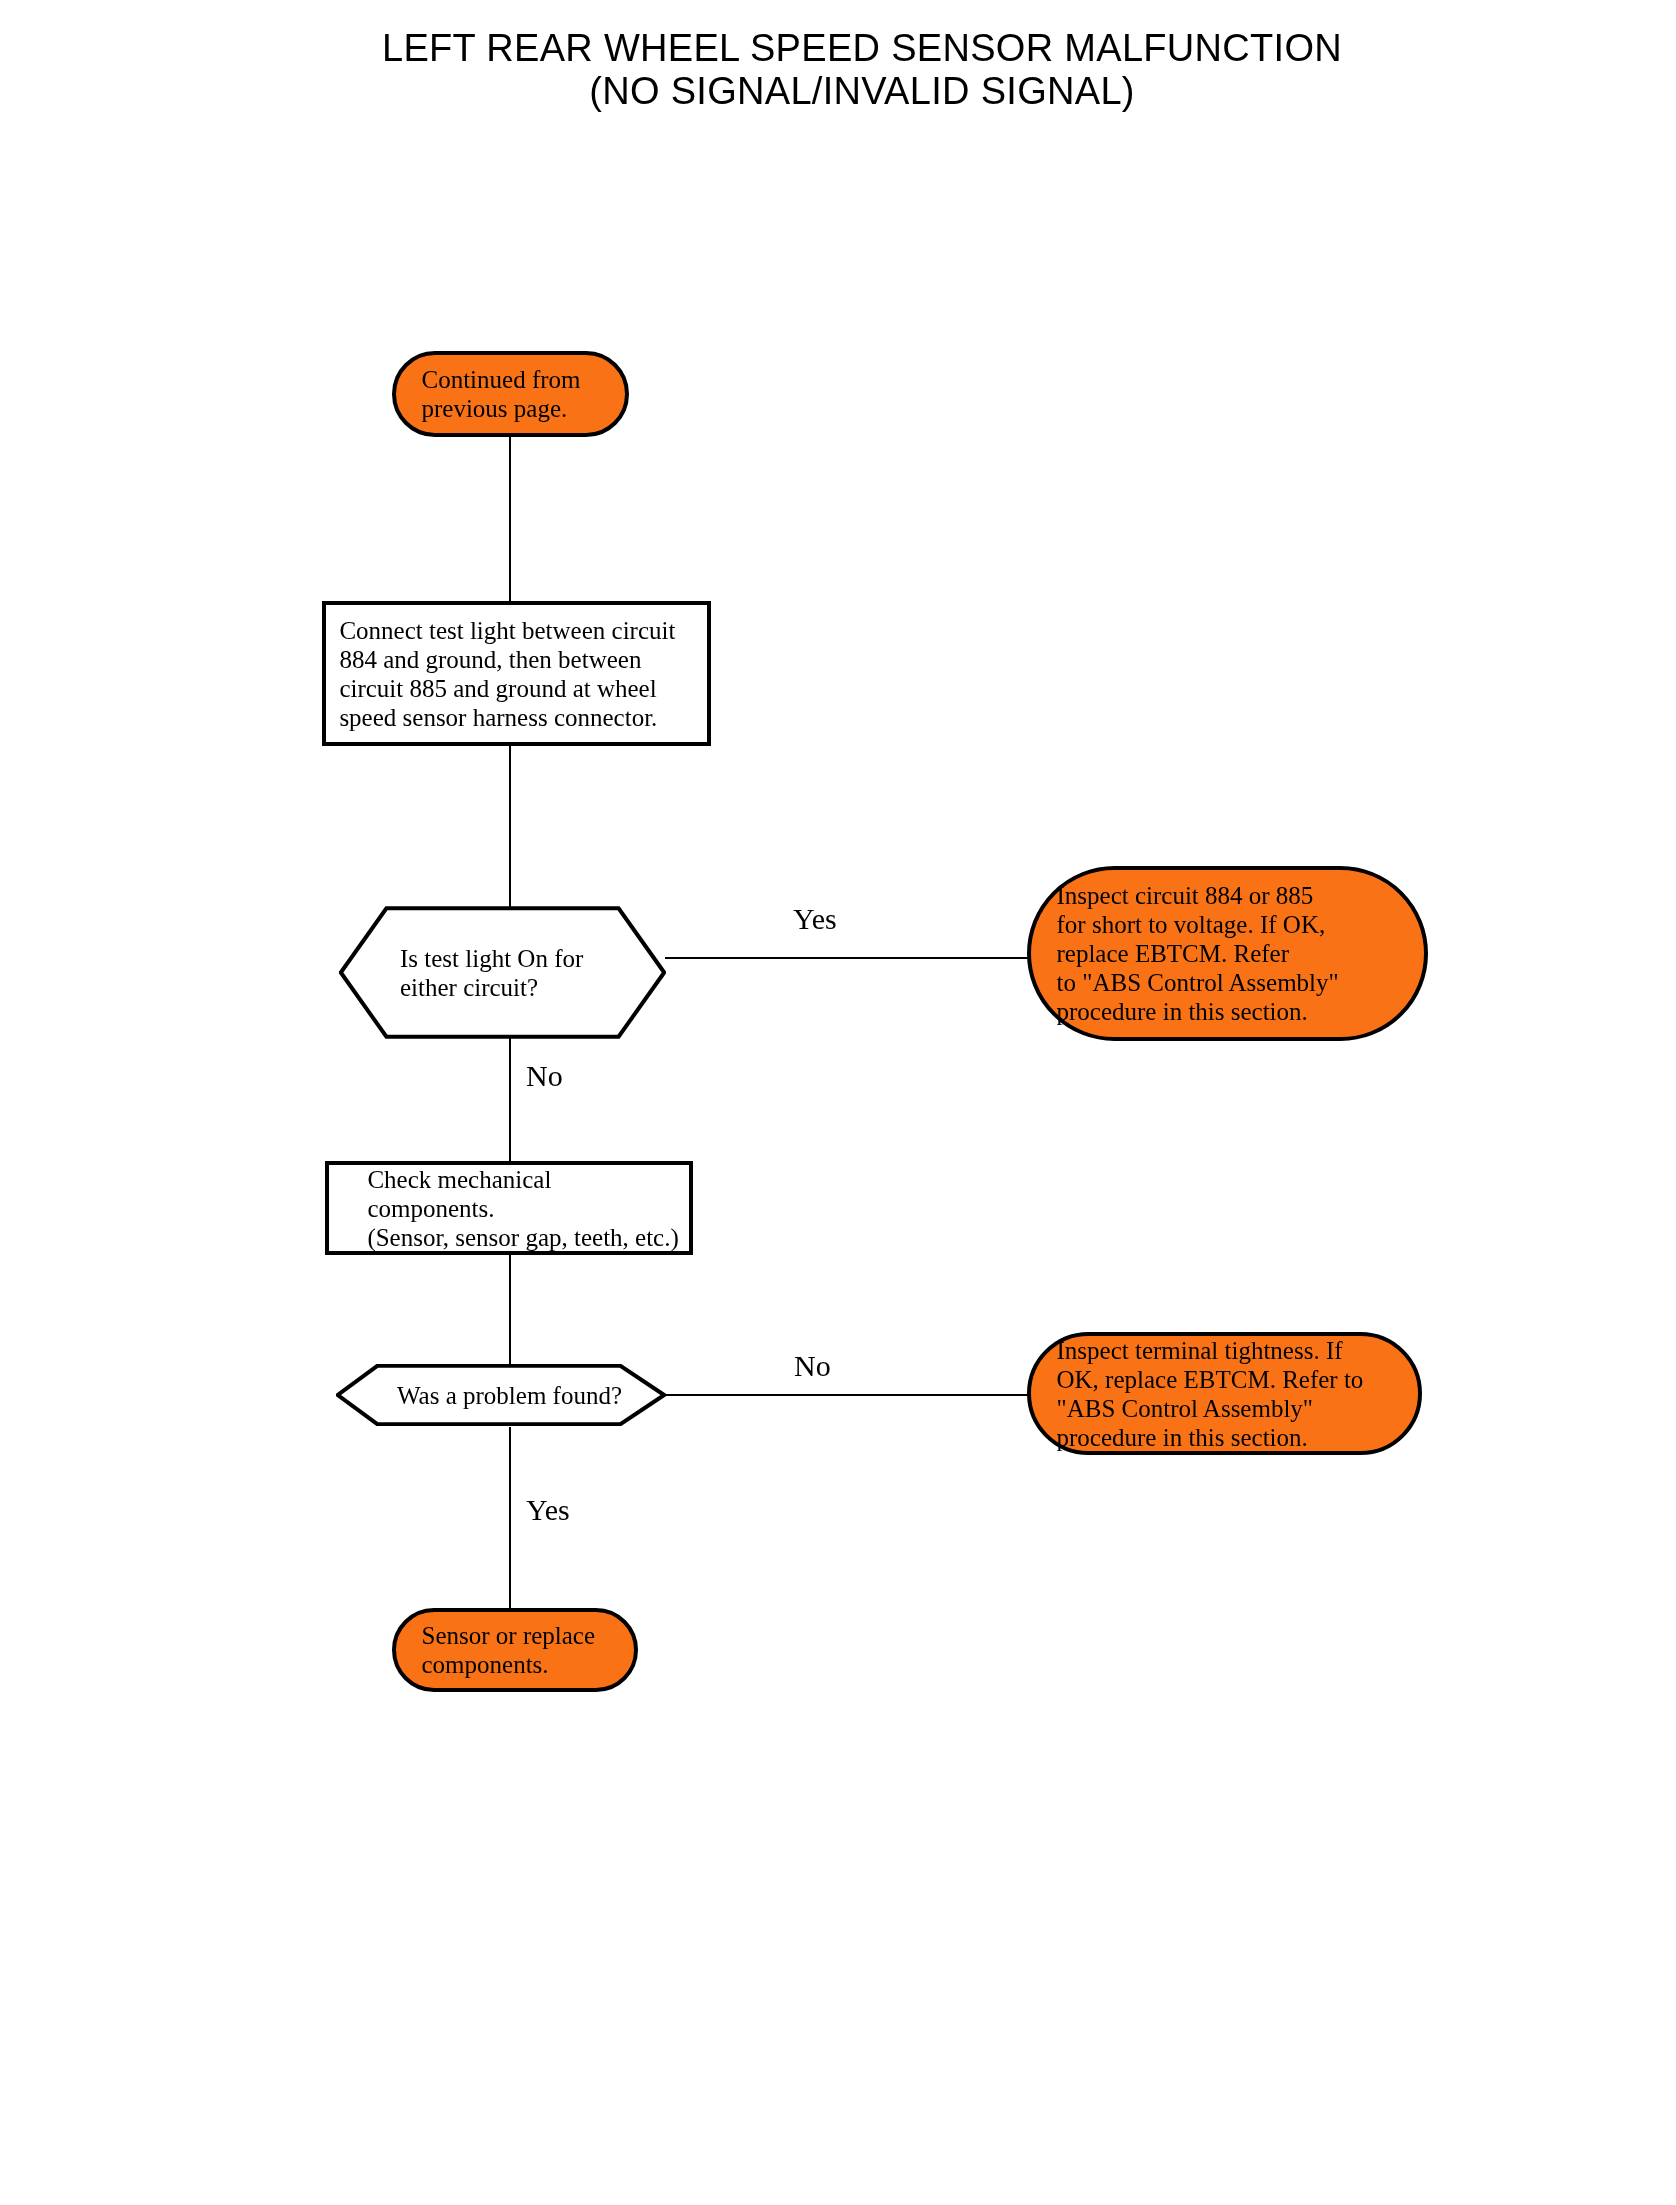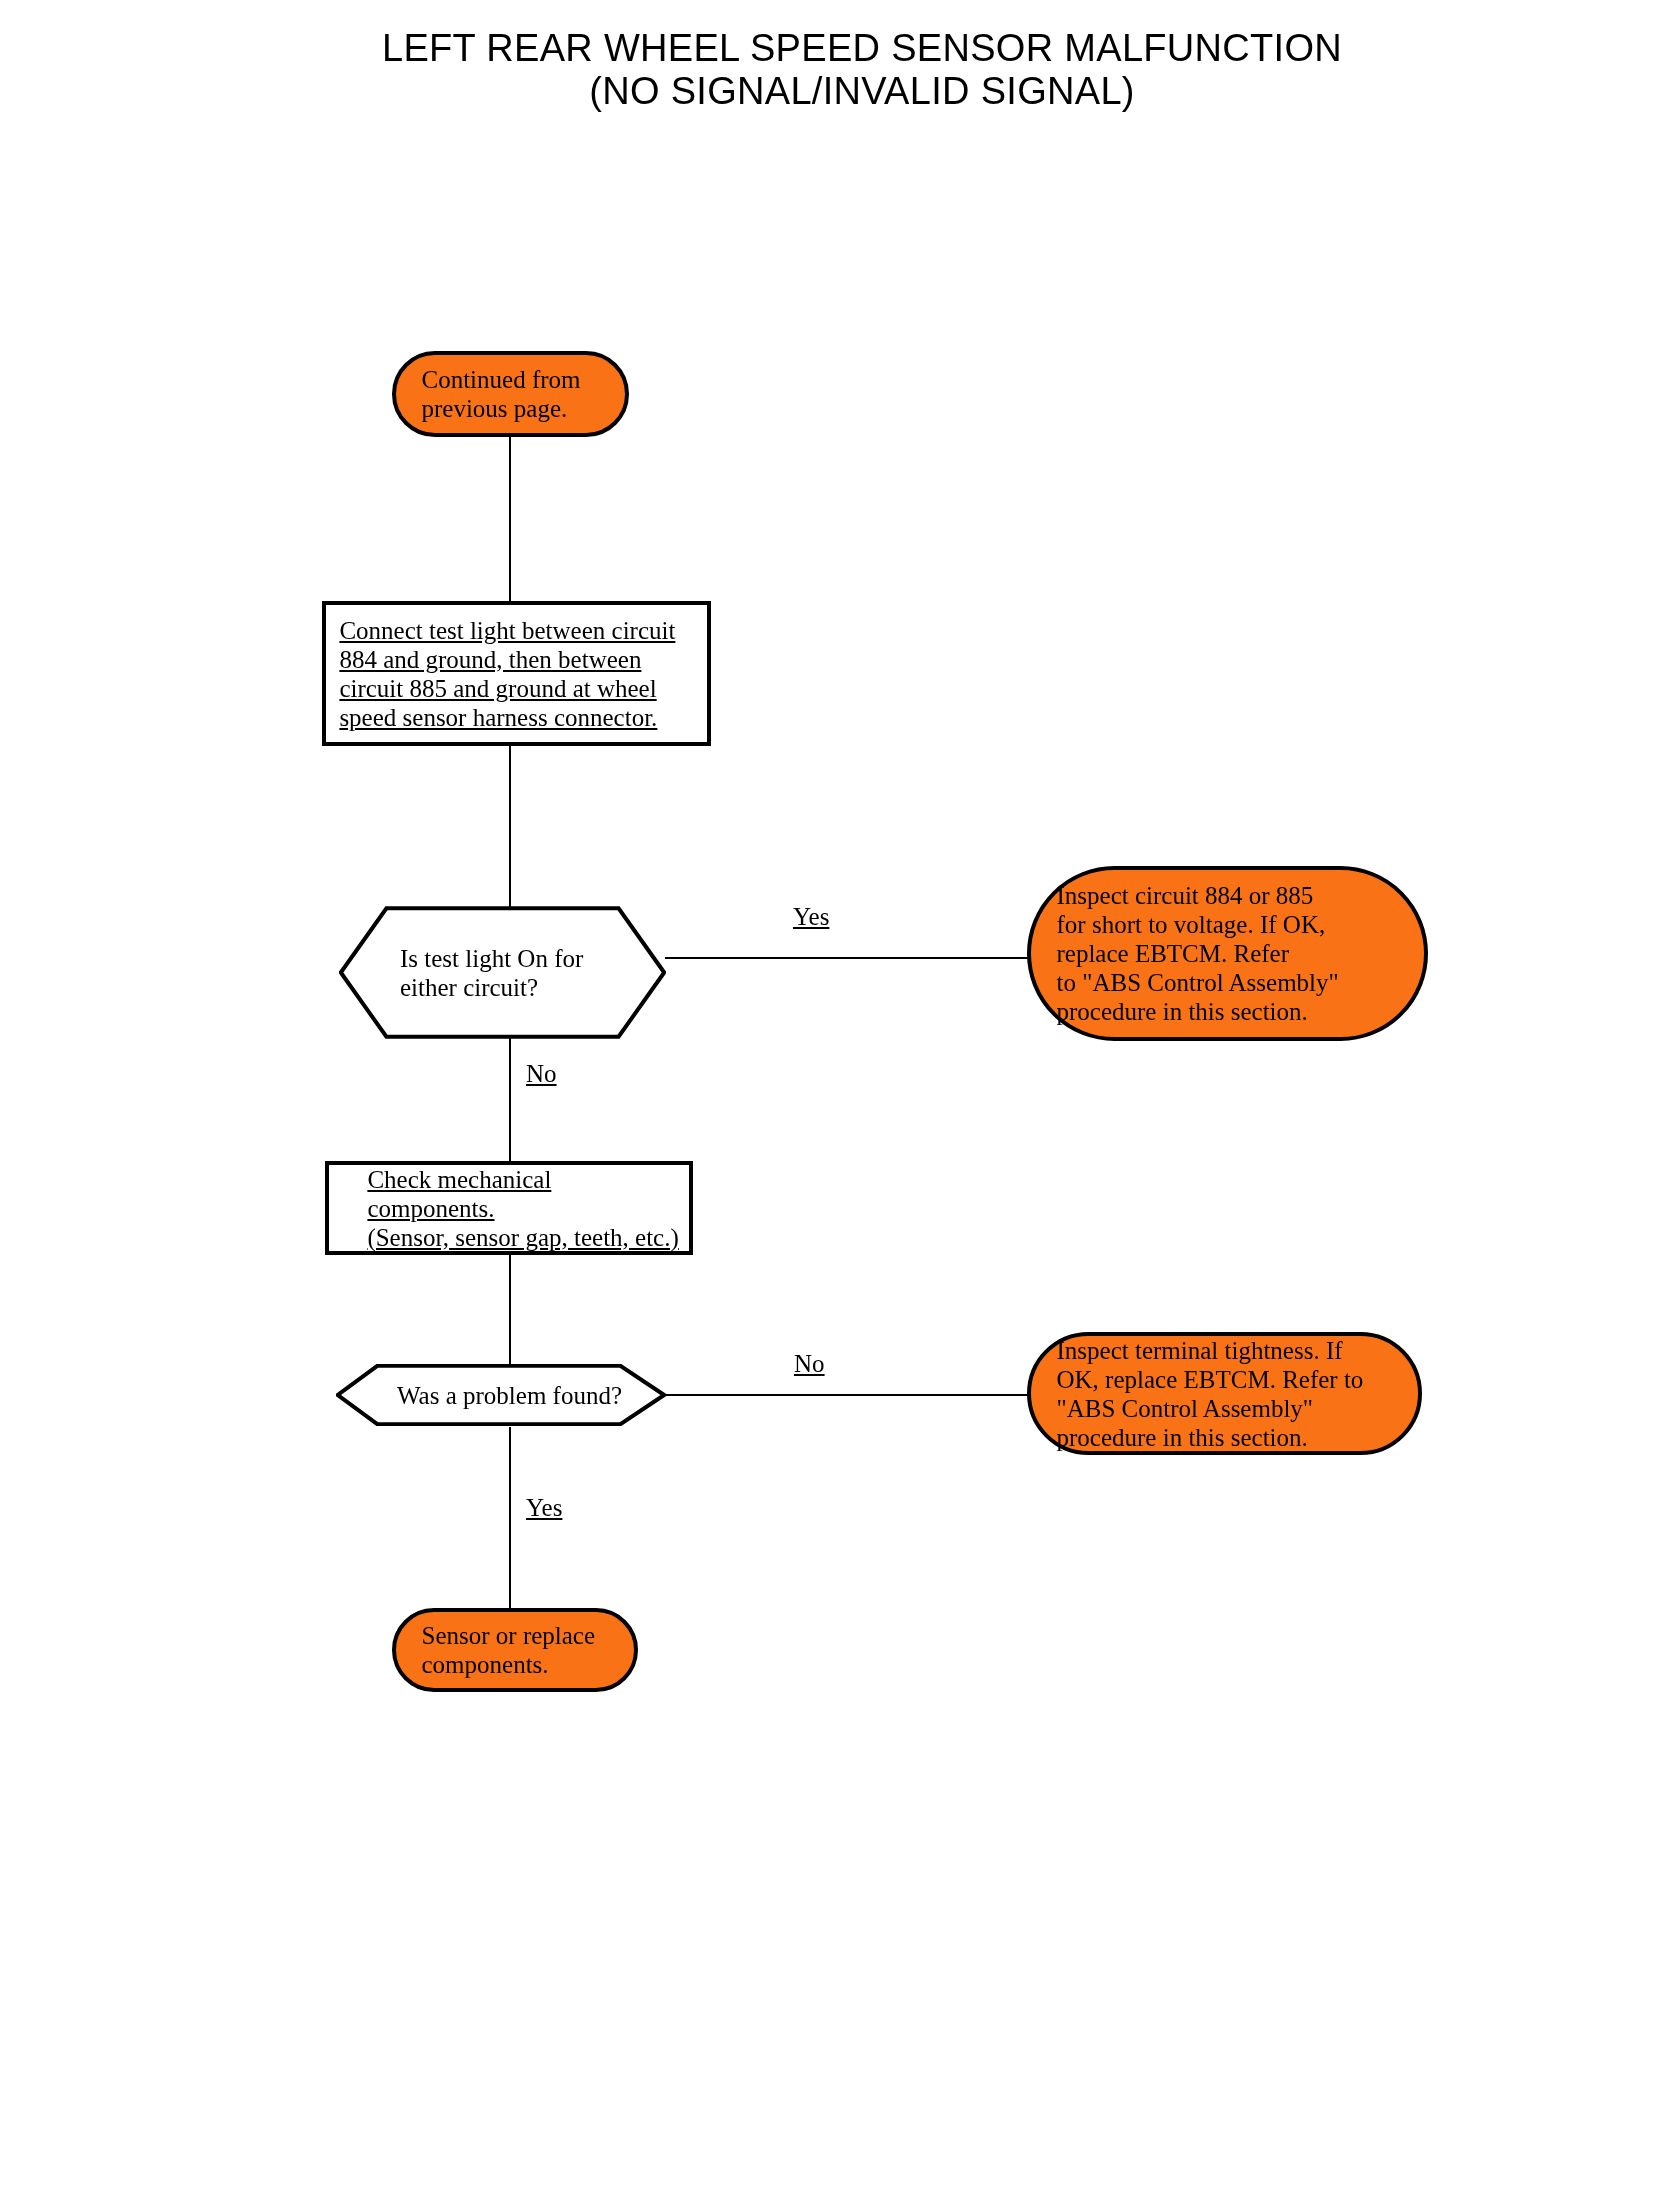--- a/index.html
+++ b/index.html
@@ -66,21 +66,20 @@
   .process {
     border: 4.3px solid #000;
     background: #fff;
     display: flex;
     align-items: center;
   }
   .process .txt {
     padding-left: 13.4px;
     padding-right: 7.3px;
     text-align: left;
-    text-decoration: underline;
   }
 
   
   .decision {
     background: transparent;
     display: flex;
     align-items: center;
     justify-content: center;
   }
   .decision .hexsvg {
@@ -105,25 +104,24 @@
   }
   .hline {
     position: absolute;
     height: 2.4px;
     background: #000;
   }
 
   
   .branch-label {
     position: absolute;
-    font-size: 25px;
+    font-size: 30px;
     line-height: 1;
     color: #000;
     white-space: nowrap;
-    text-decoration: underline;
   }
 </style>
 </head>
 <body>
 
 <div id="page">
 
   <div id="title">
     <span class="tline">LEFT REAR WHEEL SPEED SENSOR MALFUNCTION</span>
     <span class="tline">(NO SIGNAL/INVALID SIGNAL)</span>

